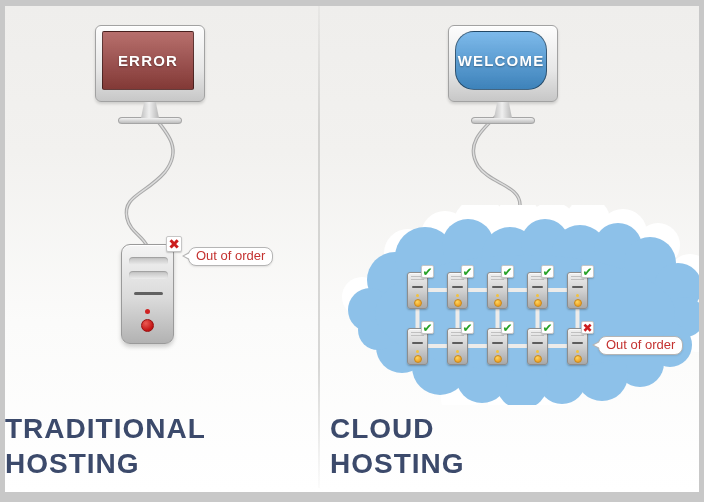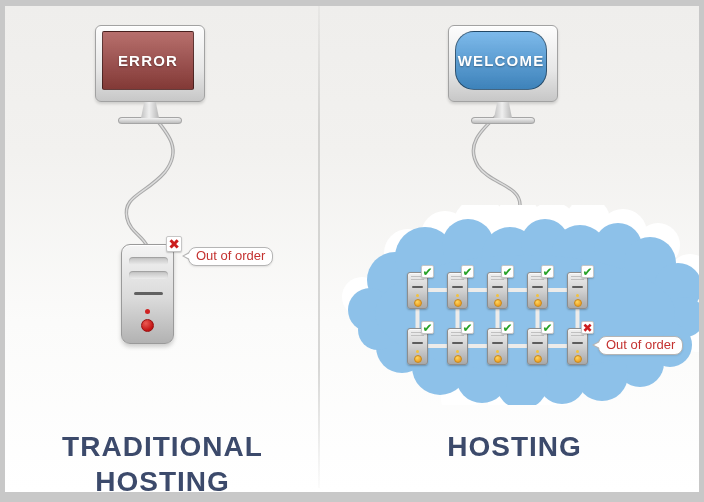--- a/index.html
+++ b/index.html
@@ -125,21 +125,21 @@
   .ms .dot  { position:absolute; top:21px; left:50%; width:3px; height:3px; margin-left:-1.5px; border-radius:50%; background:#f3c23c; }
   .ms .pwr  {
     position:absolute; top:26px; left:50%; width:8px; height:8px; margin-left:-4px; border-radius:50%;
     background:radial-gradient(circle at 35% 30%, #ffd75e, #efa227 70%);
     border:1px solid #c8891d;
   }
   .ms .badge { top:-8px; right:-7px; }
 
   
   .title {
-    position:absolute; top:423px; text-align:center;
+    position:absolute; top:405px; text-align:left;
     color:var(--title-navy); font-weight:bold; font-size:28px; line-height:35px; letter-spacing:1px;
   }
   .title.left-t  { left:0;     width:315px; }
   .title.right-t { left:325px; width:369px; }
 </style>
 </head>
 <body>
 
 <div class="stage">
 
@@ -317,16 +317,17 @@
         <div class="pwr"></div>
         <div class="badge"><span class="err">✖</span></div>
       </div>
     </div>
 
   <div class="bubble right-b">
     <span>Out of order</span>
   </div>
 
   <div class="title right-t">
+    <div>CLOUD</div>
     <div>HOSTING</div>
   </div>
 
 </div>
 
 </body></html>

